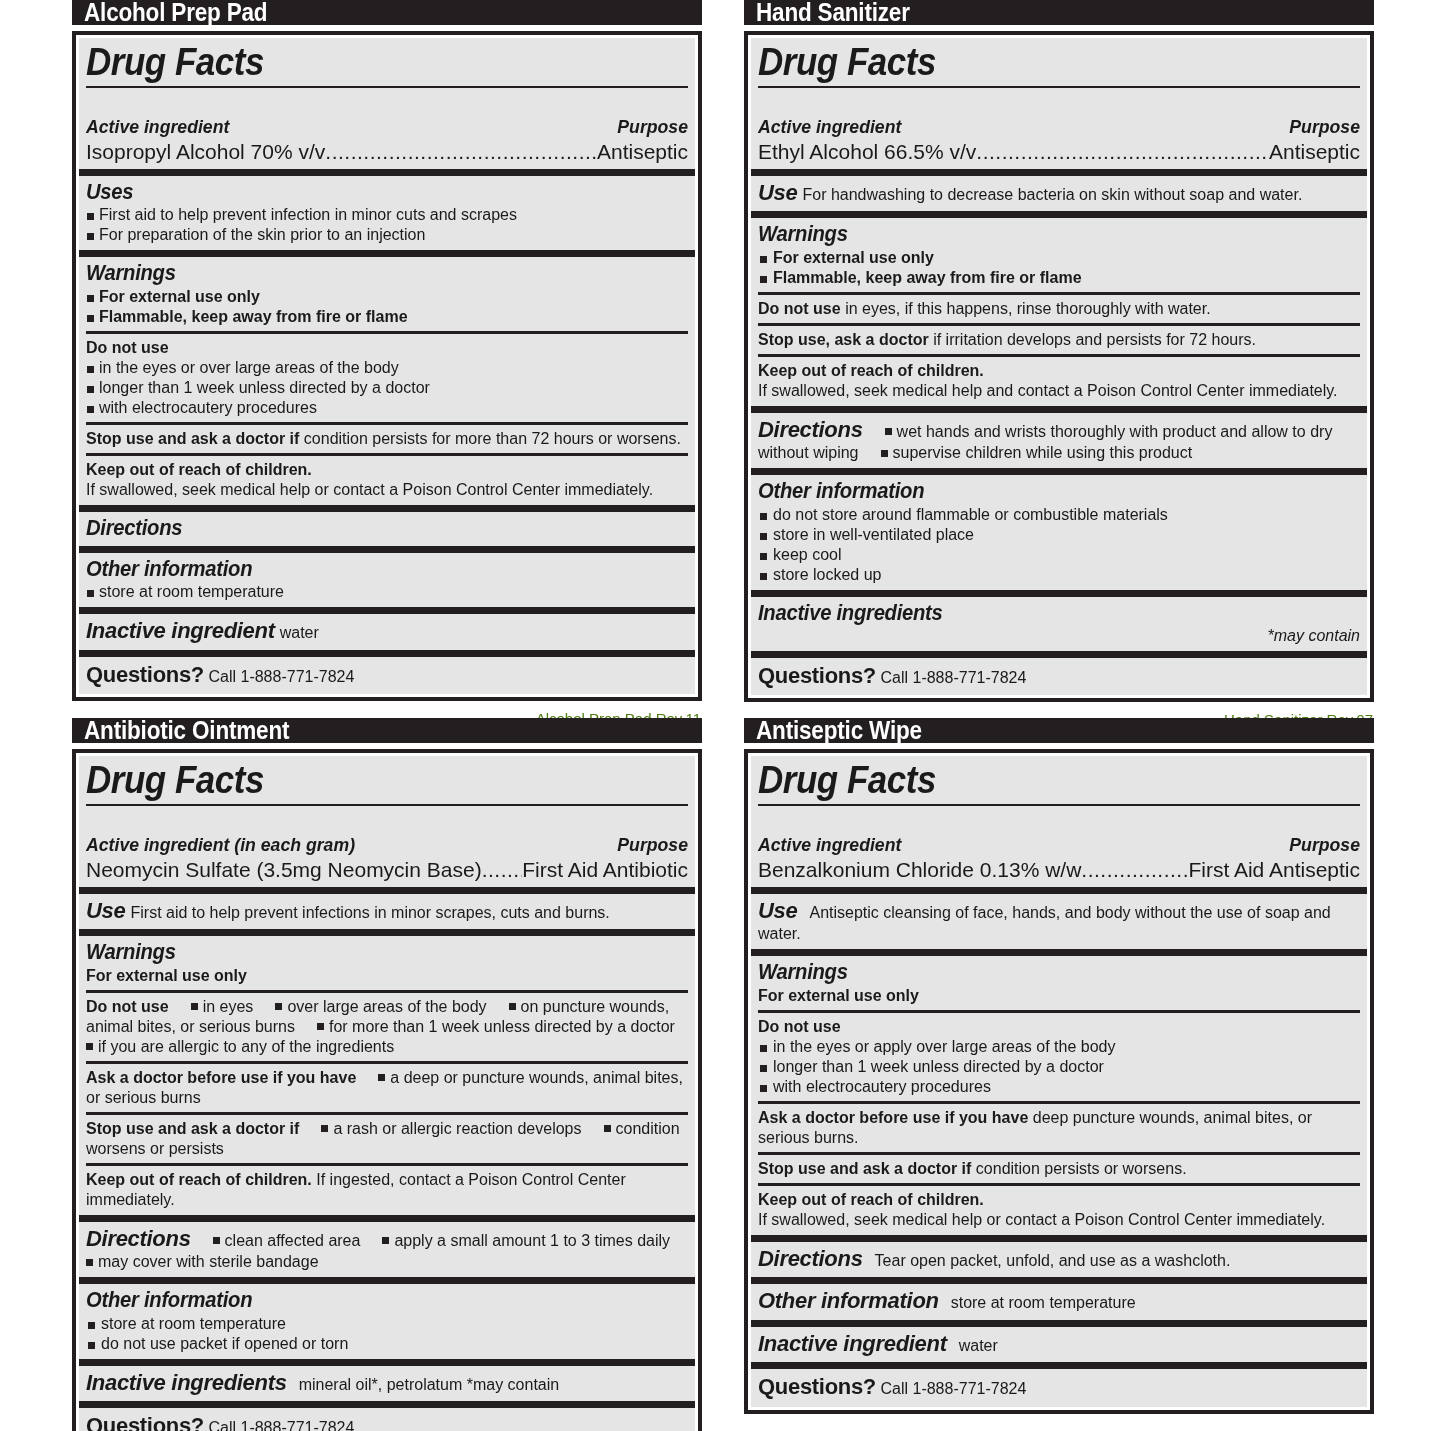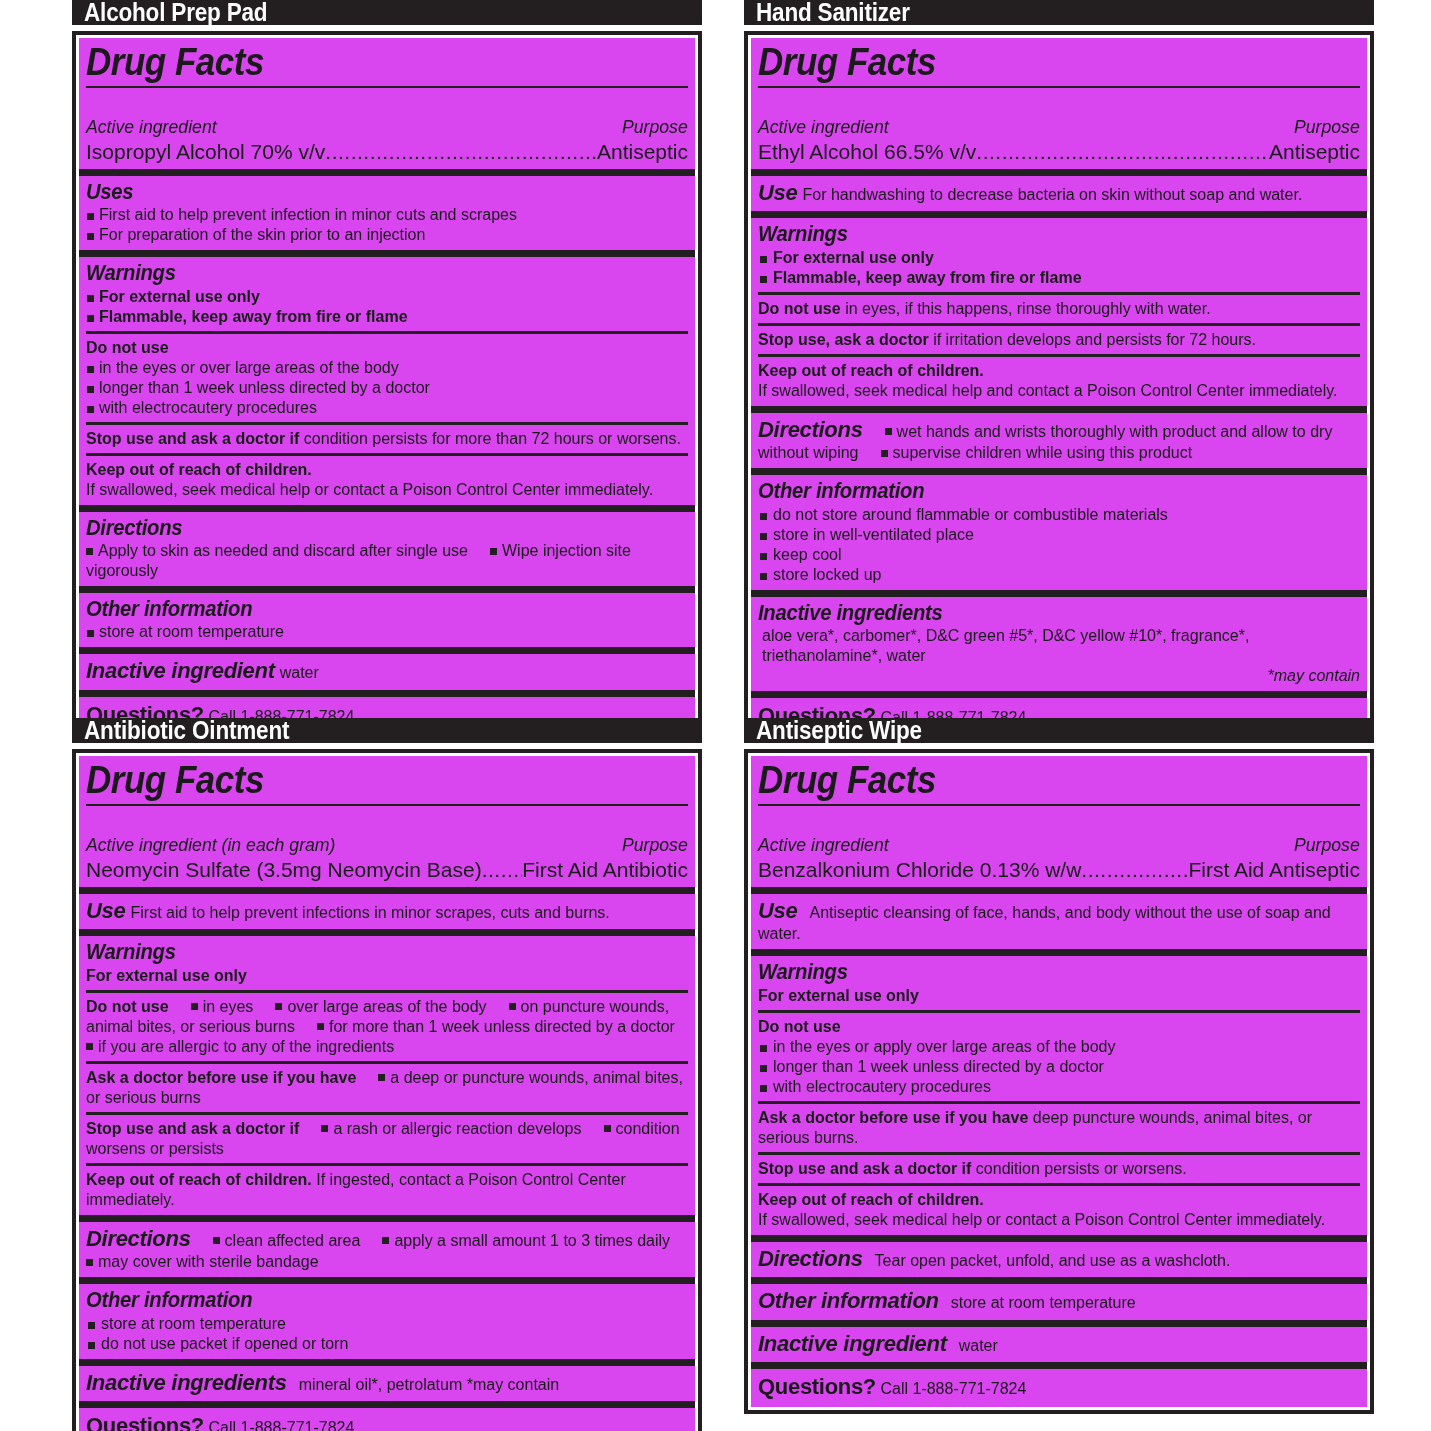--- a/index.html
+++ b/index.html
@@ -60,21 +60,21 @@
   
   .df-box {
     border: 4px solid #231f20;
     background: #ffffff;
     box-sizing: border-box;
     padding: 3px;
   }
 
   
   .block {
-    background: #d946ef;
+    background: #e5e5e5;
     padding: 3px 7px 5px 7px;
   }
   .block + .block {
     border-top: 7px solid #231f20;
   }
 
   
   .df-headline {
     font-style: italic;
     font-weight: bold;
@@ -94,21 +94,21 @@
     border-top: 3px solid #231f20;
     margin: 4px 0 4px 0;
   }
 
   
   .ai-row {
     display: flex;
     justify-content: space-between;
     align-items: flex-end;
     font-style: italic;
-    font-weight: normal;
+    font-weight: bold;
     font-size: 19px;
     line-height: 1.15;
     margin-top: 28px;
   }
   .ai-row .ai-label { transform: scaleX(0.93); transform-origin: left center; white-space: nowrap; }
   .ai-row .purpose  { transform: scaleX(0.93); transform-origin: right center; white-space: nowrap; }
 
   .ai-detail {
     font-size: 21px;
     line-height: 1.2;
@@ -269,23 +269,20 @@
           <span class="lead">Stop use and ask a doctor if</span>
           <span>condition persists for more than 72 hours or worsens.</span>
         </div>
         <div class="rule-thin"></div>
         <div class="para lead">Keep out of reach of children.</div>
         <div class="para">If swallowed, seek medical help or contact a Poison Control Center immediately.</div>
       </div>
 
       <div class="block">
         <div class="sec-head">Directions</div>
-        <div class="para">
-          <span class="bsq"></span><span>Apply to skin as needed and discard after single use</span><span class="sp-lg"></span><span class="bsq"></span><span>Wipe injection site vigorously</span>
-        </div>
       </div>
 
       <div class="block">
         <div class="sec-head">Other information</div>
         <ul class="bl">
           <li>store at room temperature</li>
         </ul>
       </div>
 
       <div class="block">
@@ -363,21 +360,20 @@
         <ul class="bl gap">
           <li>do not store around flammable or combustible materials</li>
           <li>store in well-ventilated place</li>
           <li>keep cool</li>
           <li>store locked up</li>
         </ul>
       </div>
 
       <div class="block">
         <div class="sec-head">Inactive ingredients</div>
-        <div class="para" style="padding-left:4px;">aloe vera*, carbomer*, D&amp;C green #5*, D&amp;C yellow #10*, fragrance*, triethanolamine*, water</div>
         <div class="small-note">*may contain</div>
       </div>
 
       <div class="block">
         <div class="q-row">
           <span class="q-head">Questions?</span>
           <span class="q-num">Call 1-888-771-7824</span>
         </div>
       </div>
 

